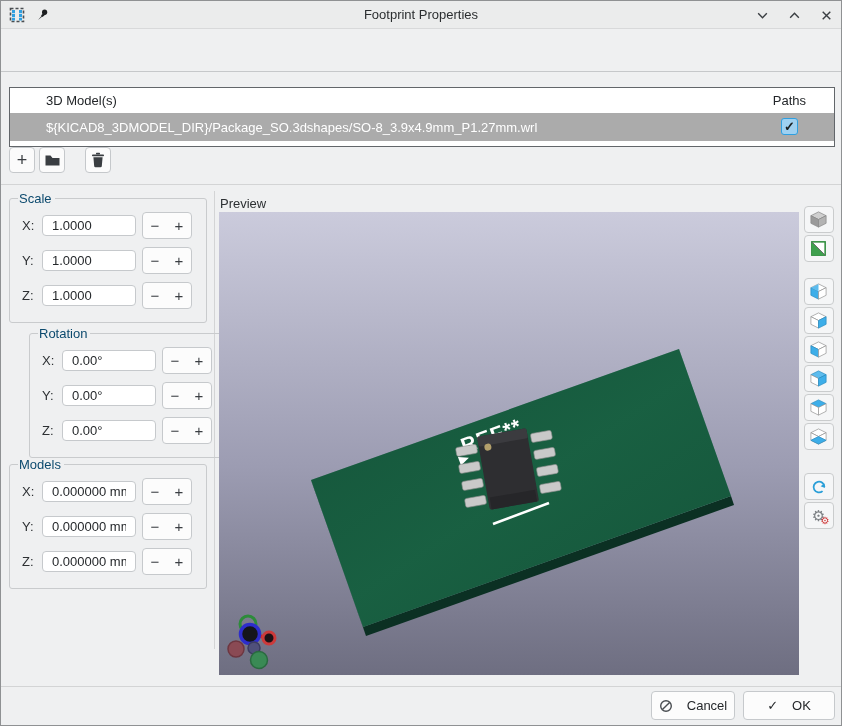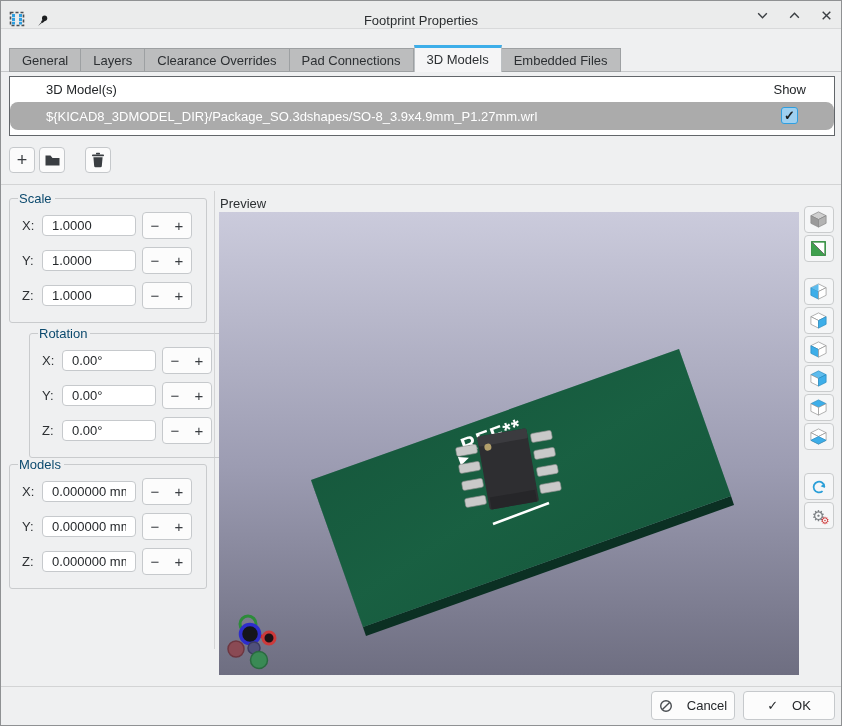--- a/index.html
+++ b/index.html
@@ -2,43 +2,43 @@
 <html><head>
 <meta charset="utf-8">
 <style>
   * { margin:0; padding:0; box-sizing:border-box; font-family:"Liberation Sans", sans-serif; }
   html,body { width:842px; height:726px; }
   body { background:#eff0f1; position:relative; overflow:hidden; font-size:13px; color:#25282b; }
   .dialog { position:absolute; inset:0; border:1px solid #8f9193; }
 
   
   .titlebar { position:absolute; top:0; left:0; width:100%; height:28px;
-    background:#ebecec; border-bottom:1px solid #d8d9da; display:flex; align-items:flex-end; }
+    background:#ebecec; border-bottom:1px solid #d8d9da; display:flex; align-items:center; }
   .titlebar .win-icon { margin-left:7px; width:18px; height:18px; }
   .titlebar .pin-icon { margin-left:10px; width:14px; height:14px; }
   .title-text { position:absolute; left:0; right:0; text-align:center; font-size:13px; color:#2b2e30; }
   .win-controls { position:absolute; right:6px; top:0; height:28px; display:flex; align-items:center; gap:14px; }
   .win-btn { width:18px; height:18px; display:flex; align-items:center; justify-content:center; cursor:default; }
 
   
   .tabbar { position:absolute; top:44px; left:8px; display:flex; align-items:flex-end; z-index:2; }
   .tab { height:24px; line-height:23px; padding:0 12px; background:#bcbdbe; border:1px solid #9da0a2;
     border-left-width:0; color:#2d3033; white-space:nowrap; }
   .tab:first-child { border-left-width:1px; }
   .tab.active { height:27px; line-height:24px; background:#f5f5f6; border:1px solid #bcc0c3; border-bottom:none;
     border-top:3px solid #3daee9; position:relative; z-index:3; }
   .tab-underline { position:absolute; top:70px; left:0; width:100%; height:1px; background:#c6c8ca; z-index:1; }
 
   
-  .model-table { position:absolute; top:75px; left:8px; width:826px; height:60px;
+  .model-table { position:absolute; top:86px; left:8px; width:826px; height:60px;
     background:#ffffff; border:1px solid #62666a; z-index:2; }
   .mt-header { height:25px; display:flex; align-items:center; color:#232629; }
   .mt-col-models { padding-left:36px; }
   .mt-col-show { margin-left:auto; margin-right:28px; }
-  .mt-row { height:28px; background:#ababab; display:flex; align-items:center; color:#ffffff; position:relative;border-radius:8px; }
+  .mt-row { height:28px; background:#ababab; display:flex; align-items:center; color:#ffffff; position:relative; }
   .mt-path { padding-left:36px; white-space:nowrap; overflow:hidden; }
   .checkbox { position:absolute; right:36px; top:5px; width:17px; height:17px; background:#9fd0f0;
     border:1px solid #2f9fe0; border-radius:3px; display:flex; align-items:center; justify-content:center;
     color:#1b1e20; font-size:13px; font-weight:bold; }
 
   
   .tool-btn { position:absolute; width:26px; height:26px; background:#fbfbfb; border:1px solid #c5c8cb;
     border-radius:4px; display:flex; align-items:center; justify-content:center; font-size:18px; color:#3a3e42; }
   .btn-add { top:146px; left:8px; }
   .btn-folder { top:146px; left:38px; }
@@ -123,33 +123,25 @@
       </div>
       <div class="win-btn">
         <svg width="13" height="13" viewBox="0 0 12 12">
             <path d="M2.5 2.5 L9.5 9.5 M9.5 2.5 L2.5 9.5" stroke="#3a3e42" stroke-width="1.3"></path>
           </svg>
       </div>
     </div>
   </div>
 
   <div class="tab-underline"></div>
-  <div class="tabbar">
-    <div class="tab">General</div>
-    <div class="tab">Layers</div>
-    <div class="tab">Clearance Overrides</div>
-    <div class="tab">Pad Connections</div>
-    <div class="tab active">3D Models</div>
-    <div class="tab">Embedded Files</div>
-  </div>
 
   <div class="model-table">
     <div class="mt-header">
       <span class="mt-col-models">3D Model(s)</span>
-      <span class="mt-col-show">Show</span>
+      <span class="mt-col-show">Paths</span>
     </div>
     <div class="mt-row">
       <span class="mt-path">${KICAD8_3DMODEL_DIR}/Package_SO.3dshapes/SO-8_3.9x4.9mm_P1.27mm.wrl</span>
       <span class="checkbox">
           <span>✓</span>
         </span>
     </div>
   </div>
 
   <button class="tool-btn btn-add">

